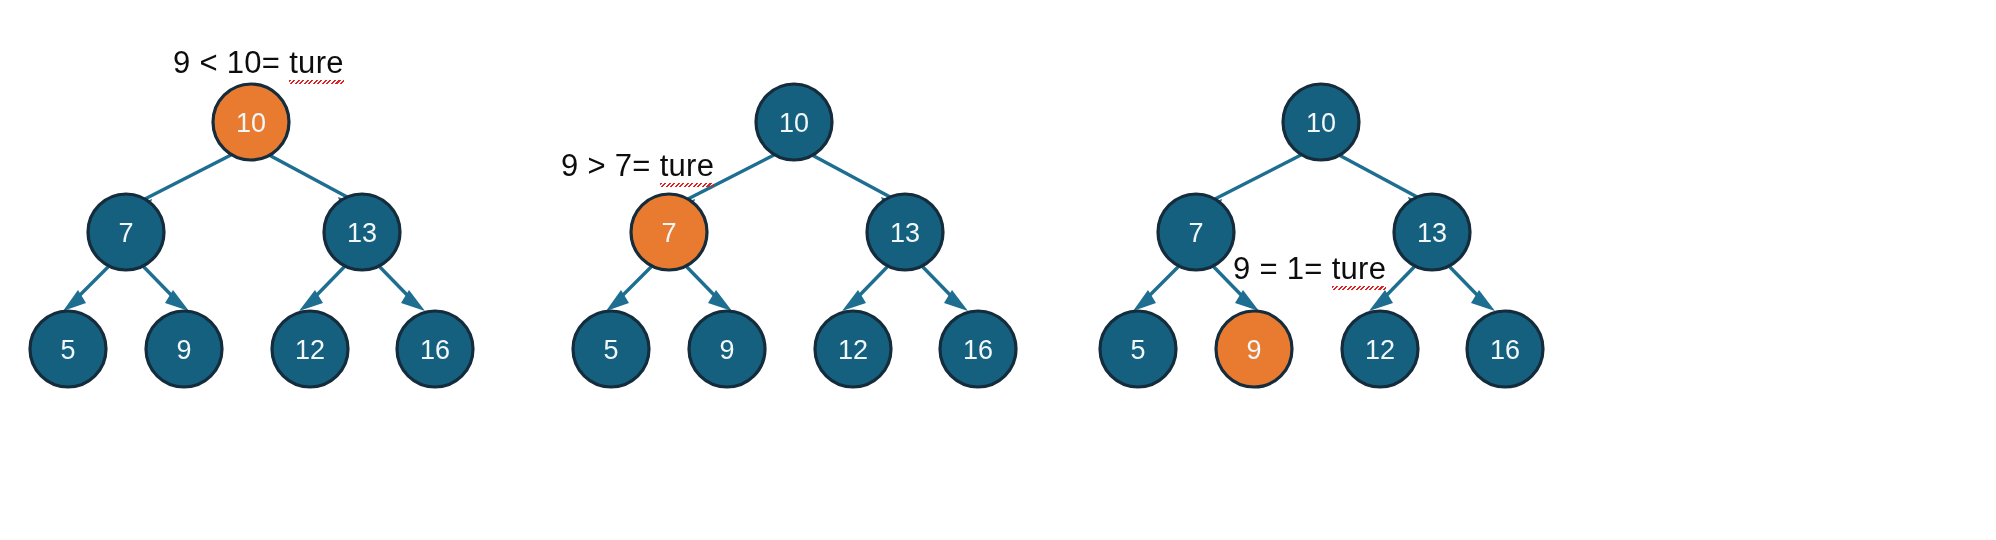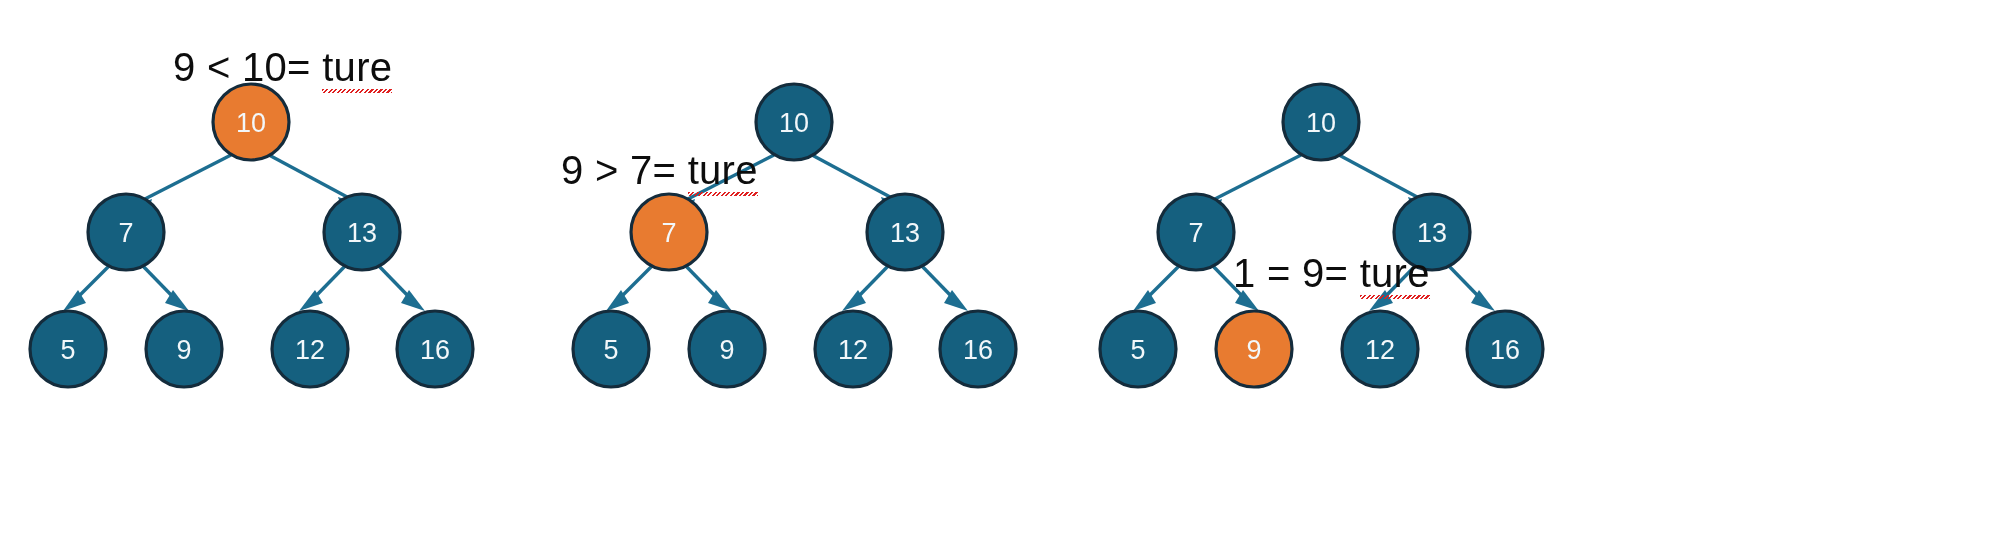--- a/index.html
+++ b/index.html
@@ -22,21 +22,21 @@
     font-size:27px;
     text-anchor:middle;
     dominant-baseline:central;
     pointer-events:none;
   }
   .edge-line{stroke:#1d6e91;stroke-width:3.4px;fill:none;}
   .edge-head{fill:#1d6e91;stroke:none;}
   .caption{
     position:absolute;
     font-family:"Liberation Sans", sans-serif;
-    font-size:40px;
+    font-size:31px;
     color:#0d0d0d;
     white-space:nowrap;
     letter-spacing:0.3px;
   }
   .caption .misspelled{
     position:relative;
     display:inline-block;
   }
   .caption .misspelled::after{
     content:"";
@@ -182,16 +182,16 @@
 
   <div class="caption" style="left:173px; top:45px;">
     <span class="plainpart">9 &lt; 10= </span><span class="misspelled">ture</span>
   </div>
 
   <div class="caption" style="left:561px; top:148px;">
     <span class="plainpart">9 &gt; 7= </span><span class="misspelled">ture</span>
   </div>
 
   <div class="caption" style="left:1233px; top:251px;">
-    <span class="plainpart">1 = 9= </span><span class="misspelled">ture</span>
+    <span class="plainpart">9 = 1= </span><span class="misspelled">ture</span>
   </div>
 
 </div>
 
 </body></html>

